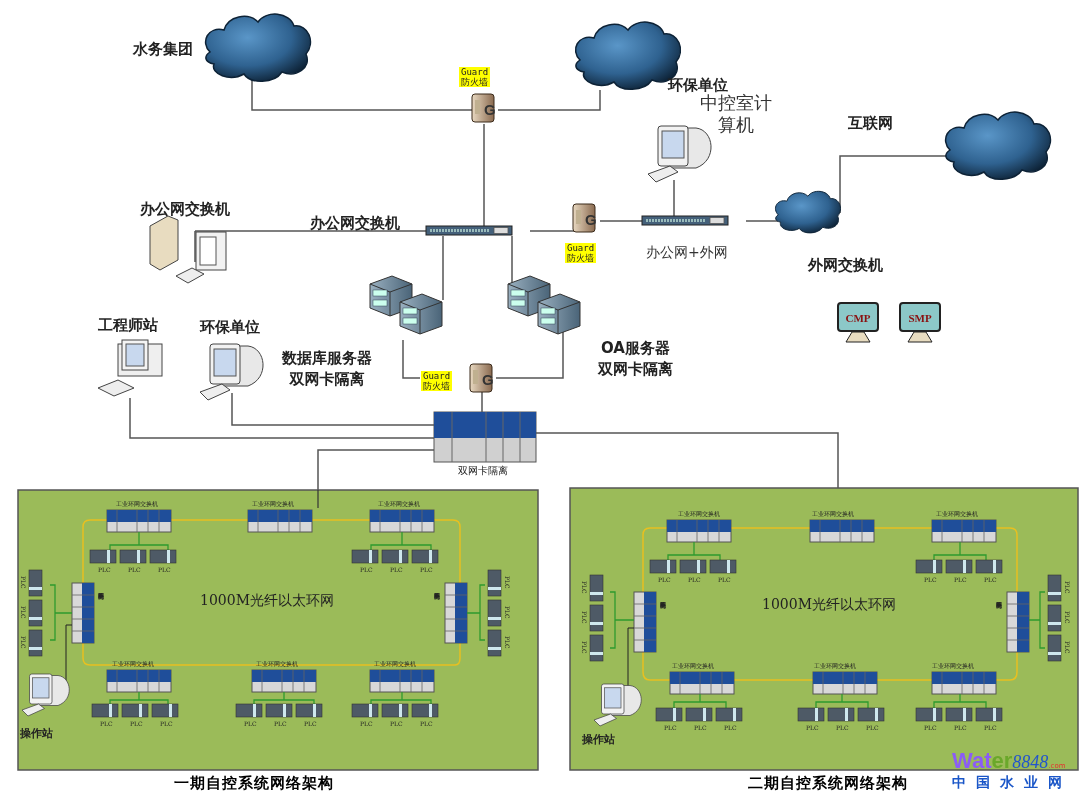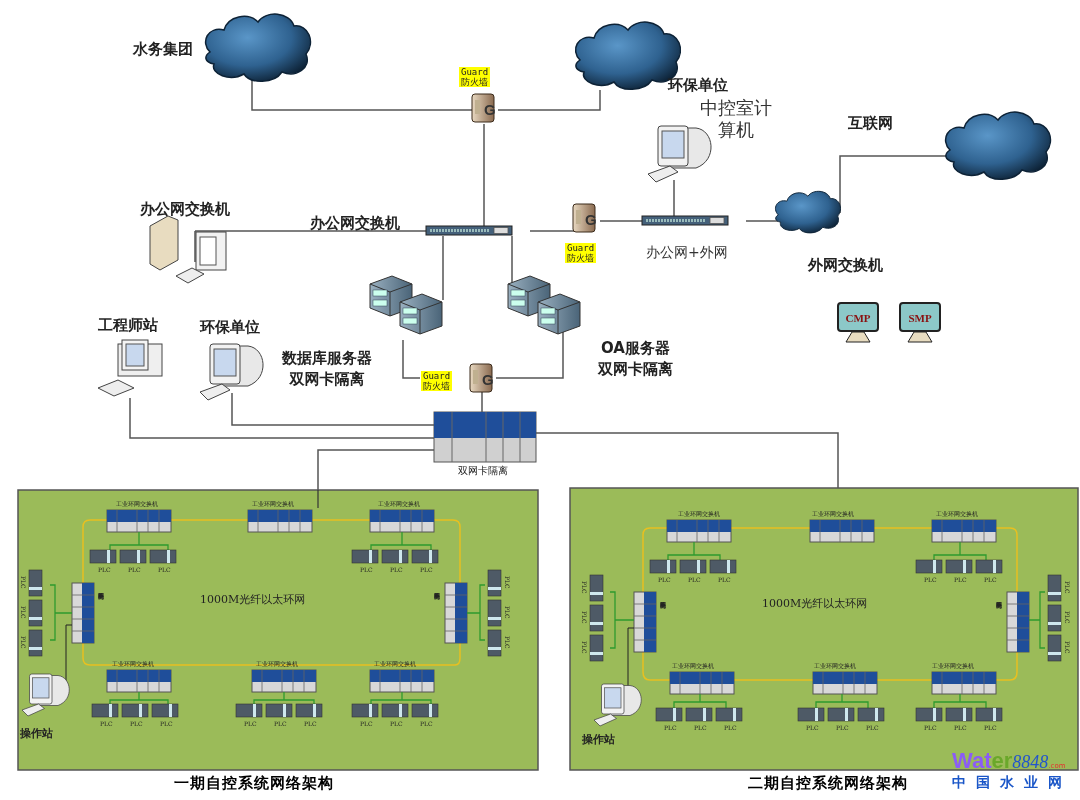--- a/index.html
+++ b/index.html
@@ -4,21 +4,21 @@
 <style>
   html, body { margin:0; padding:0; background:#ffffff; }
   body { width:1080px; height:800px; position:relative; overflow:hidden; font-family:"DejaVu Sans", sans-serif; color:#222; }
   #diagram { position:absolute; left:0; top:0; width:1080px; height:800px; }
   .lbl { position:absolute; white-space:nowrap; color:#222; }
   .lbl-bold { font-weight:bold; font-size:15px; }
   .lbl-serif { font-family:"DejaVu Serif", serif; font-size:18px; color:#333; }
   .lbl-small { font-size:13px; font-family:"DejaVu Serif", serif; color:#333; }
   .fw-label { position:absolute; background:#ffff00; font-size:9px; line-height:10px; text-align:center; padding:0 2px; color:#222; font-family:"DejaVu Sans Mono", monospace; }
   .panel-title { position:absolute; font-size:15px; font-weight:bold; color:#000000; letter-spacing:1px; }
-  .ring-title { position:absolute; font-size:11px; font-family:"DejaVu Serif", serif; color:#222; }
+  .ring-title { position:absolute; font-size:14px; font-family:"DejaVu Serif", serif; color:#222; }
   .tiny { position:absolute; font-size:6px; color:#222; white-space:nowrap; font-family:"DejaVu Serif", serif; }
   .vtiny { position:absolute; font-size:6px; color:#222; writing-mode:vertical-rl; font-family:"DejaVu Serif", serif; }
   .logo { position:absolute; left:952px; top:748px; width:125px; }
   .logo .w1 { font-size:22px; font-weight:bold; font-family:"Liberation Sans", sans-serif; }
   .logo .w2 { font-size:18px; font-style:italic; color:#2255cc; font-family:"Liberation Serif", serif; }
   .logo .cn { font-size:14px; color:#1a56c8; font-weight:bold; letter-spacing:10px; }
 </style>
 </head>
 <body>
 
@@ -277,21 +277,21 @@
   </div>
 <div class="fw-label" style="left:565px;top:243px;">
     <div>Guard</div>
     <div>防火墙</div>
   </div>
 <div class="fw-label" style="left:421px;top:371px;">
     <div>Guard</div>
     <div>防火墙</div>
   </div>
 
-<div class="lbl lbl-serif" style="left:700px;top:98px;text-align:center;line-height:22px;font-family:Liberation Mono, monospace;">
+<div class="lbl lbl-serif" style="left:700px;top:92px;text-align:center;line-height:22px;">
     <div>中控室计</div>
     <div>算机</div>
   </div>
 
 <div class="lbl lbl-bold" style="left:140px;top:200px;">办公网交换机</div>
 <div class="lbl lbl-bold" style="left:310px;top:214px;">办公网交换机</div>
 <div class="lbl lbl-small" style="left:646px;top:244px;font-size:14px;">办公网+外网</div>
 <div class="lbl lbl-bold" style="left:808px;top:256px;">外网交换机</div>
 
 <div class="lbl lbl-bold" style="left:98px;top:316px;">工程师站</div>

